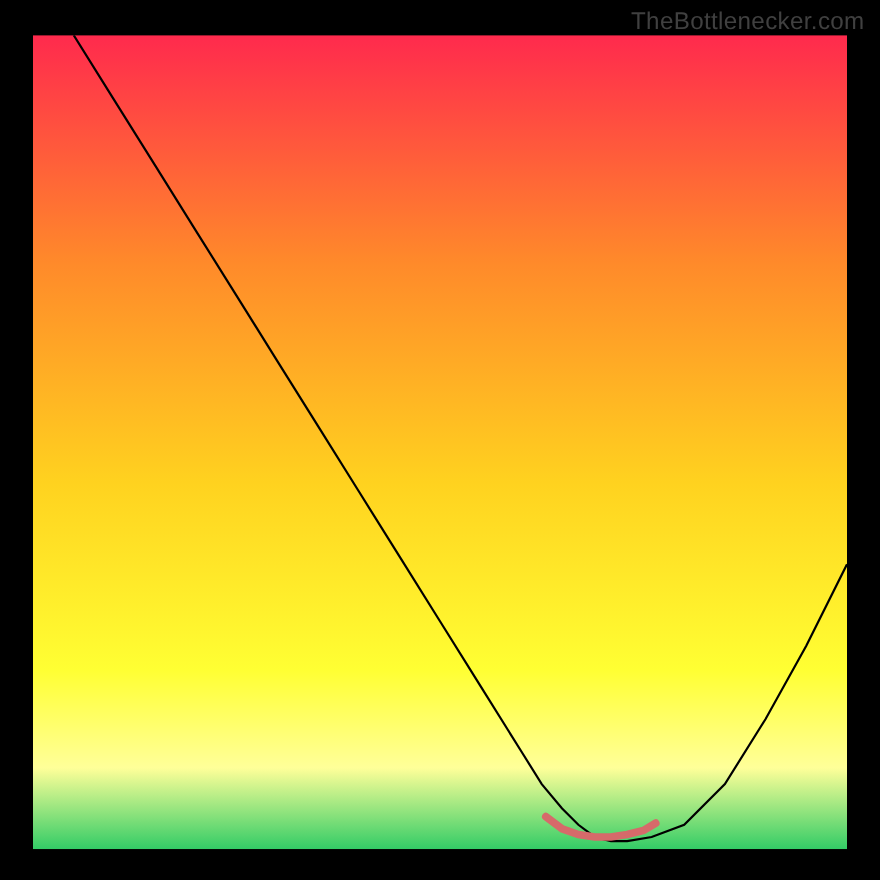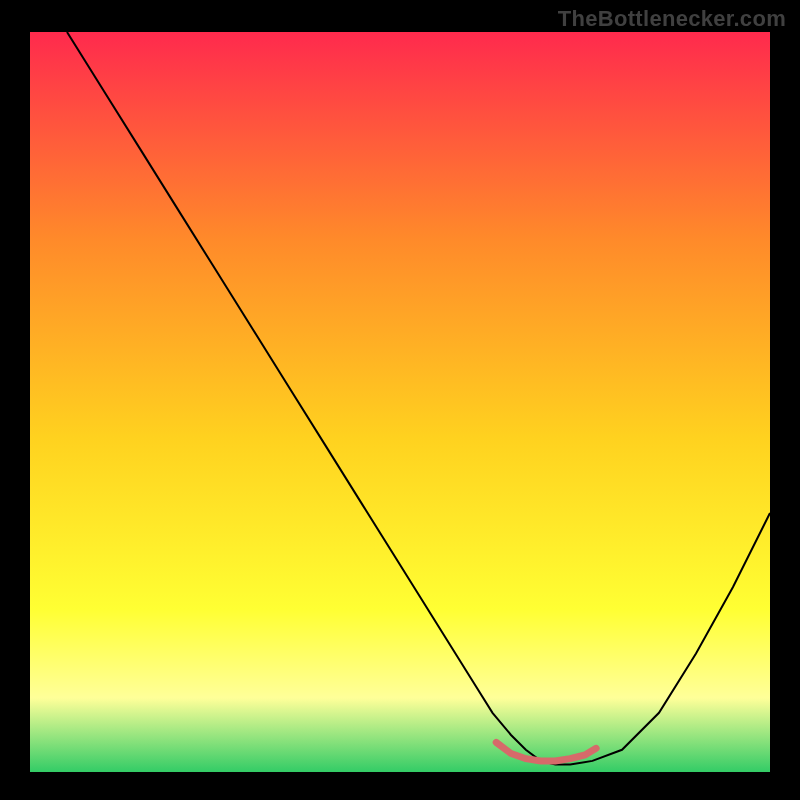--- a/index.html
+++ b/index.html
@@ -9,21 +9,20 @@
     height: 800px;
     background: #000;
     font-family: Arial, Helvetica, sans-serif;
     overflow: hidden;
   }
   .frame {
     position: relative;
     width: 800px;
     height: 800px;
     background: #000;
-    font-weight: bold;
   }
   .watermark {
     position: absolute;
     top: 6px;
     right: 14px;
     color: #404040;
     font-size: 22px;
     letter-spacing: 0.3px;
     z-index: 5;
   }

